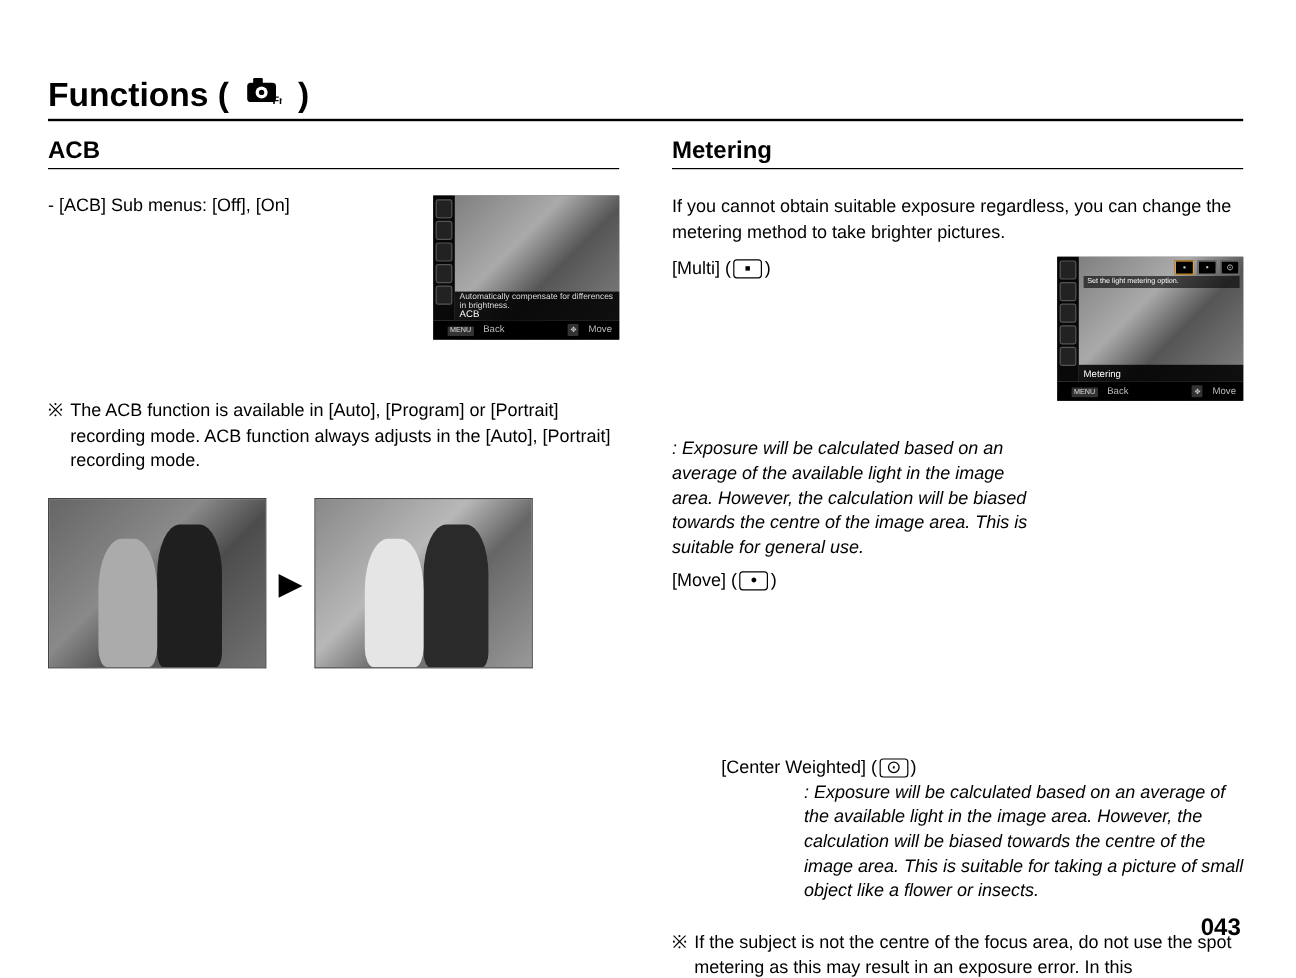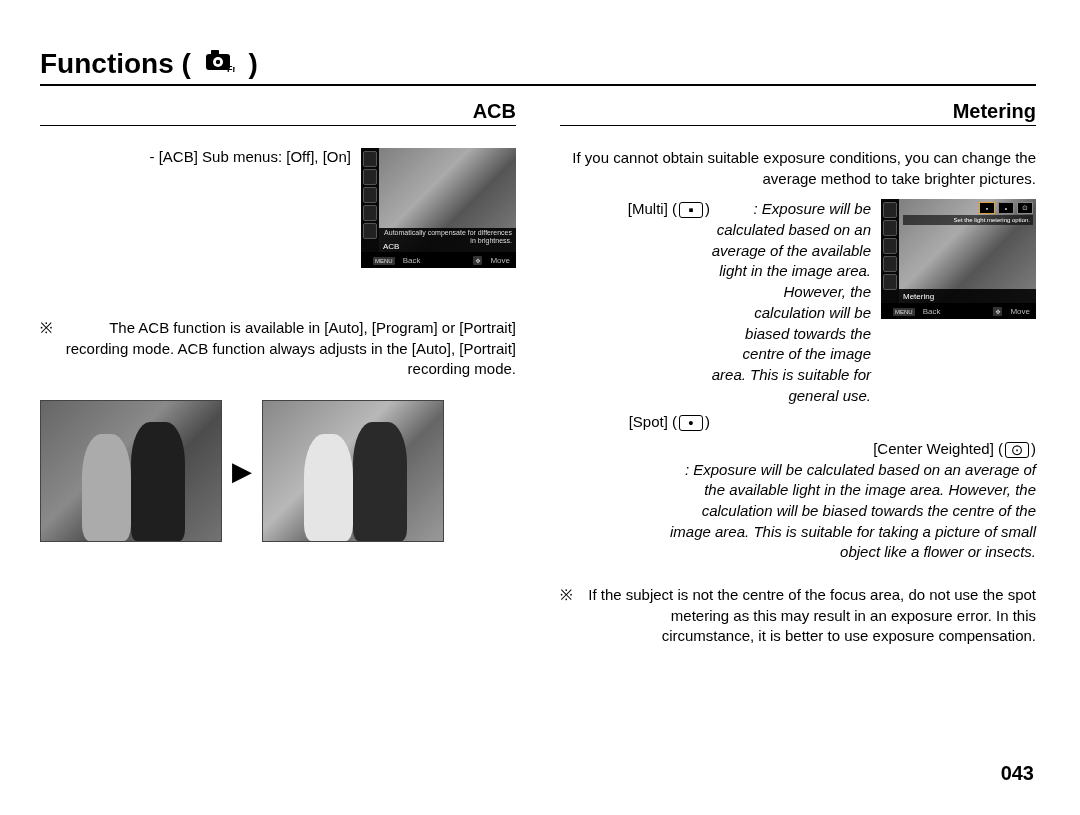--- a/index.html
+++ b/index.html
@@ -1,16 +1,16 @@
 <!DOCTYPE html>
 <html><head>
 <meta charset="utf-8">
 <style>
   html,body{margin:0;padding:0;background:#fff;color:#000;font-family:Arial,Helvetica,sans-serif;}
-  .page{width:1076px;height:815px;box-sizing:border-box;padding:48px 40px 20px 40px;position:relative;text-align:right;}
+  .page{width:1076px;height:815px;box-sizing:border-box;padding:63px 40px 20px 40px;position:relative;}
   .title-row{display:flex;align-items:baseline;border-bottom:2px solid #000;padding-bottom:4px;margin-bottom:14px;}
   .title{font-size:28px;font-weight:bold;}
   .fn-badge{display:inline-flex;align-items:center;margin:0 6px;}
   .columns{display:flex;gap:44px;}
   .col{flex:1;min-width:0;}
   .sec-title{font-size:20px;border-bottom:1px solid #000;padding-bottom:2px;margin:0 0 22px 0;}
   p{font-size:15px;line-height:1.38;margin:0 0 10px 0;}
   .sub{font-size:15px;margin:20px 0 10px 0;}
   .note{display:flex;gap:6px;font-size:15px;line-height:1.38;margin-top:30px;}
   .note-mark{flex:0 0 auto;}
@@ -29,21 +29,21 @@
   .lcd-top .t{width:14px;height:10px;background:#000;border:1px solid #888;font-size:7px;color:#ccc;display:flex;align-items:center;justify-content:center;}
   .lcd-top .t.act{border-color:#e0a030;}
   .lcd-tip{position:absolute;top:16px;right:3px;left:22px;background:rgba(0,0,0,.6);color:#fff;font-size:6px;padding:2px 3px;}
   .lcd-strip{position:absolute;bottom:16px;left:18px;right:0;height:24px;background:rgba(0,0,0,.88);}
   .lcd-strip .hint{position:absolute;top:1px;left:4px;right:4px;color:#ddd;font-size:7px;line-height:1.1;}
   .lcd-strip .mode{position:absolute;bottom:1px;left:4px;color:#fff;font-size:8px;}
   .lcd-foot{position:absolute;bottom:0;left:0;right:0;height:16px;background:#000;display:flex;align-items:center;color:#bbb;font-size:8px;}
   .lcd-foot span{margin-left:6px;}
   .lcd-foot .btn{display:inline-block;background:#333;color:#ddd;font-size:6px;padding:1px 2px;border-radius:1px;margin-right:2px;}
   .metering-list{font-size:15px;line-height:1.38;}
-  .m-item{display:flex;margin-bottom:6px;}
+  .m-item{display:flex;margin-bottom:6px;flex-direction:column;}
   .m-label{flex:0 0 150px;}
   .m-label.wide{flex:0 0 auto;margin-left:41px;}
   .m-desc{flex:1;font-style:italic;}
   .m-desc.indent{margin-left:110px;}
   .m-icon{display:inline-flex;align-items:center;justify-content:center;width:22px;height:14px;border:1.5px solid #000;border-radius:3px;vertical-align:middle;margin:0 2px;}
   .page-num{position:absolute;right:42px;bottom:30px;font-size:20px;font-weight:bold;}
   .clearfix::after{content:"";display:block;clear:both;}
 </style>
 </head>
 <body>
@@ -109,21 +109,21 @@
           <div class="figures">
               <div class="groom"></div>
               <div class="bride"></div>
             </div>
         </div>
       </div>
     </div>
 
     <div class="col">
       <h2 class="sec-title">Metering</h2>
-      <p>If you cannot obtain suitable exposure conditions, you can change the average method to take brighter pictures.</p>
+      <p>If you cannot obtain suitable exposure regardless, you can change the metering method to take brighter pictures.</p>
 
       <div class="clearfix">
         <div class="lcd">
           <div class="lcd-bg"></div>
           <div class="lcd-left">
             <div class="ico"></div>
             <div class="ico"></div>
             <div class="ico"></div>
             <div class="ico"></div>
             <div class="ico"></div>
@@ -147,21 +147,21 @@
           <div class="m-item">
             <div class="m-label">
               <span>[Multi]</span>
               (<span class="m-icon">▪</span>)
             </div>
             <div class="m-desc"><span>: </span><span>Exposure will be calculated based on an average of the available light in the image area. However, the calculation will be biased towards the centre of the image area. This is suitable for general use.</span></div>
           </div>
 
           <div class="m-item">
             <div class="m-label">
-              <span>[Spot]</span>
+              <span>[Move]</span>
               (<span class="m-icon">•</span>)
             </div>
           </div>
 
           <div>
             <div class="m-label wide">
               <span>[Center Weighted]</span>
               (<span class="m-icon">⊙</span>)
             </div>
             <div class="m-desc indent"><span>: </span><span>Exposure will be calculated based on an average of the available light in the image area. However, the calculation will be biased towards the centre of the image area. This is suitable for taking a picture of small object like a flower or insects.</span></div>

